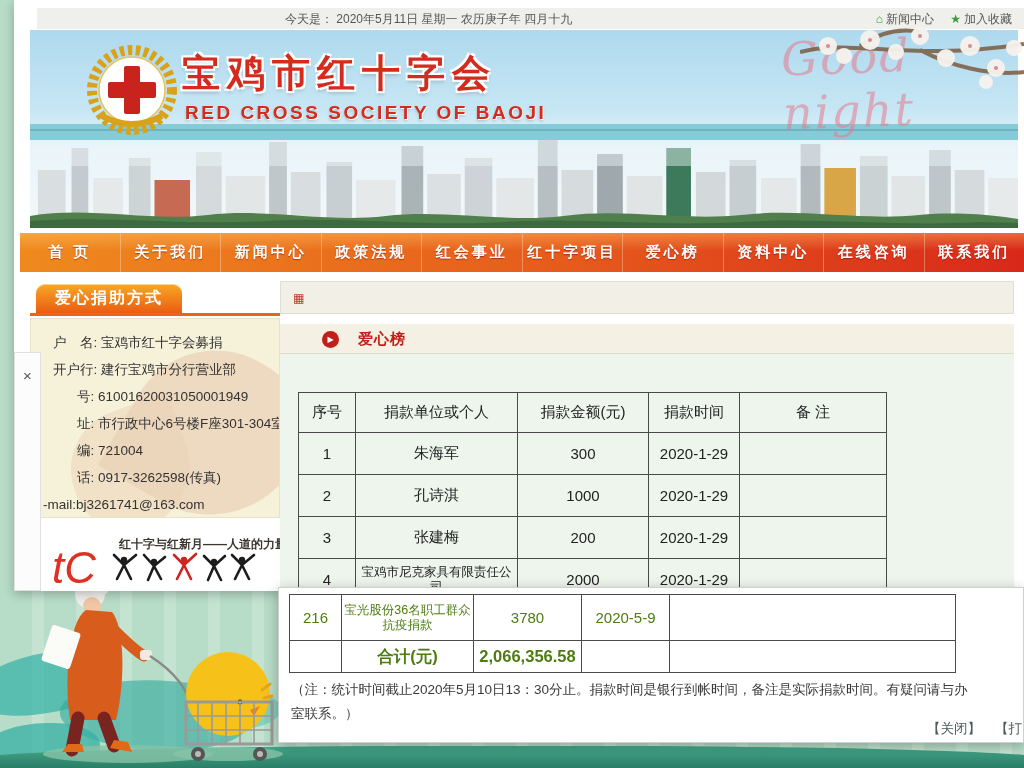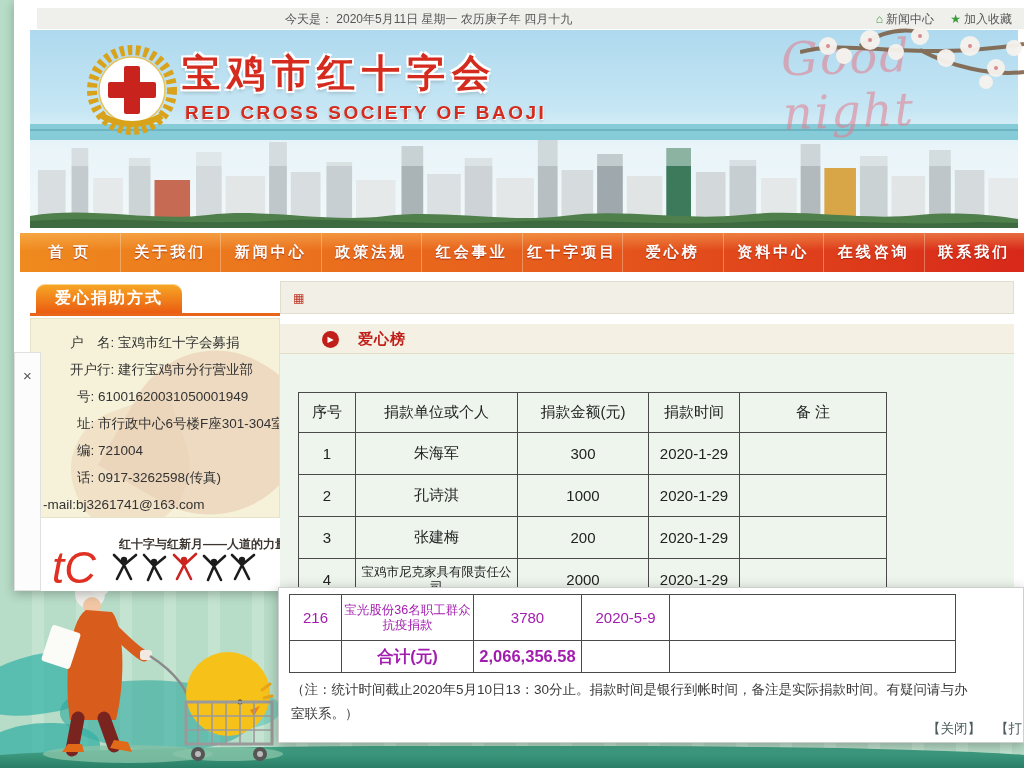--- a/index.html
+++ b/index.html
@@ -54,21 +54,21 @@
     display:flex;align-items:center;justify-content:center;letter-spacing:2px;cursor:pointer;
     box-shadow:inset 0 1px 0 rgba(255,255,255,.5);}
   .side-line{position:absolute;left:16px;top:313px;width:250px;height:3px;background:#e8651a;}
   .side-panel{position:absolute;left:16px;top:318px;width:250px;height:200px;background:#f6f2d9;
     border:1px solid #e8e2c6;overflow:hidden;}
   .side-panel .hand1{position:absolute;right:-20px;top:30px;width:170px;height:170px;background:#e5c6ab;
     border-radius:55% 45% 60% 0;transform:rotate(30deg);opacity:.55;}
   .side-panel .hand2{position:absolute;left:40px;top:90px;width:120px;height:120px;background:#e9cfb6;
     border-radius:50% 0 55% 45%;transform:rotate(-20deg);opacity:.5;}
   .side-rows{position:absolute;left:0;top:10px;width:100%;font-size:13.5px;color:#333;line-height:27px;}
-  .side-row{position:relative;padding-left:39px;white-space:nowrap;}
+  .side-row{position:relative;padding-left:22px;white-space:nowrap;}
   .side-row.ind{padding-left:46px;}
   .side-row.mail{padding-left:12px;}
   .slogan{position:absolute;left:84px;top:536px;font-size:12px;font-weight:bold;color:#3c3530;white-space:nowrap;margin-left:21px;}
   .figs{position:absolute;left:96px;top:552px;width:150px;height:40px;}
   .tc-part{position:absolute;left:38px;top:546px;font-size:44px;font-weight:normal;color:#e03022;
     font-style:italic;line-height:1;}
   .close-strip{position:absolute;left:0;top:352px;width:27px;height:239px;background:#fcfcfc;
     border:1px solid #e0e0e0;}
   .close-strip .x{position:absolute;left:0;top:14px;width:100%;text-align:center;font-size:15px;
     color:#555;cursor:pointer;}
@@ -88,21 +88,21 @@
   table.don{position:absolute;left:18px;top:68px;border-collapse:collapse;table-layout:fixed;
     font-size:15px;color:#222;}
   table.don td,table.don th{border:1px solid #4a4a4a;text-align:center;padding:0 2px;overflow:hidden;}
   table.don th{font-weight:normal;height:40px;font-size:15px;}
   table.don td{height:42px;}
   td.small2{font-size:12.5px;line-height:15px;}
   
   .popup{position:absolute;left:278px;top:587px;width:746px;height:156px;background:#fff;z-index:40;
     border:1px solid #cfcfcf;box-shadow:0 3px 12px rgba(0,0,0,.28);overflow:hidden;}
   table.pdon{position:absolute;left:10px;top:6px;border-collapse:collapse;table-layout:fixed;
-    font-size:15px;color:#a21caf;}
+    font-size:15px;color:#4d7c0f;}
   table.pdon td{border:1px solid #4a4a4a;text-align:center;padding:0 2px;height:46px;}
   table.pdon tr.total td{height:32px;}
   .bold{font-weight:bold;}
   .big{font-size:16.5px;}
   .note{position:absolute;left:12px;top:90px;right:0;font-size:13.5px;color:#3a3a3a;line-height:24px;
     white-space:nowrap;}
   .pbtns{position:absolute;left:648px;top:132px;white-space:nowrap;font-size:13.5px;color:#4c5c5c;}
   .pbtns span{margin-right:14px;cursor:pointer;}
 </style>
 </head>

